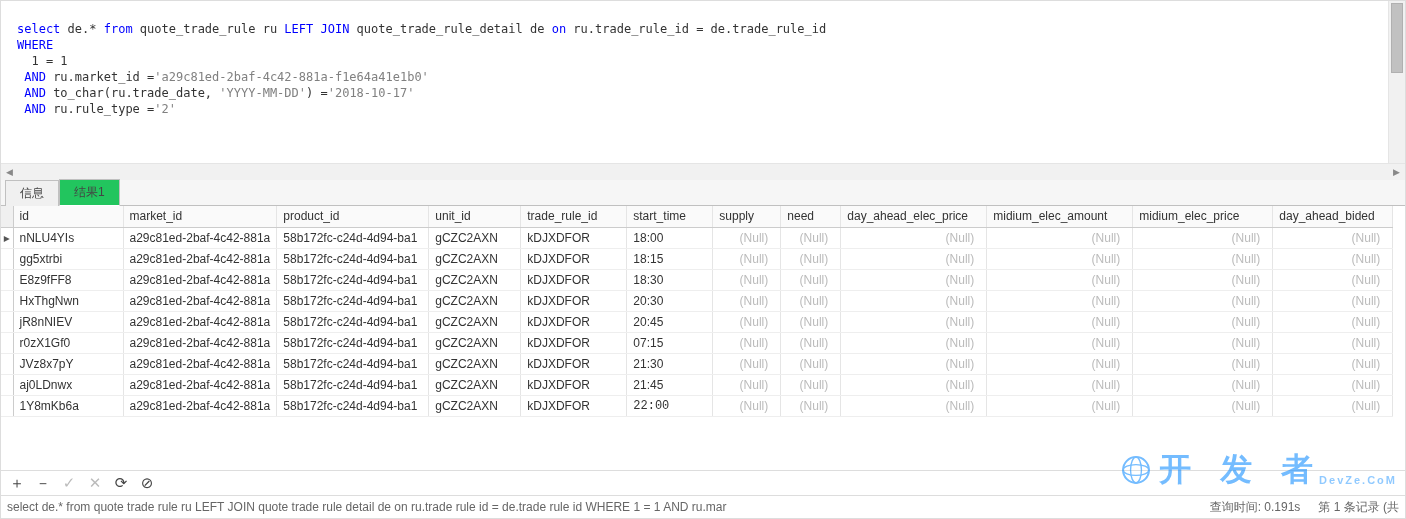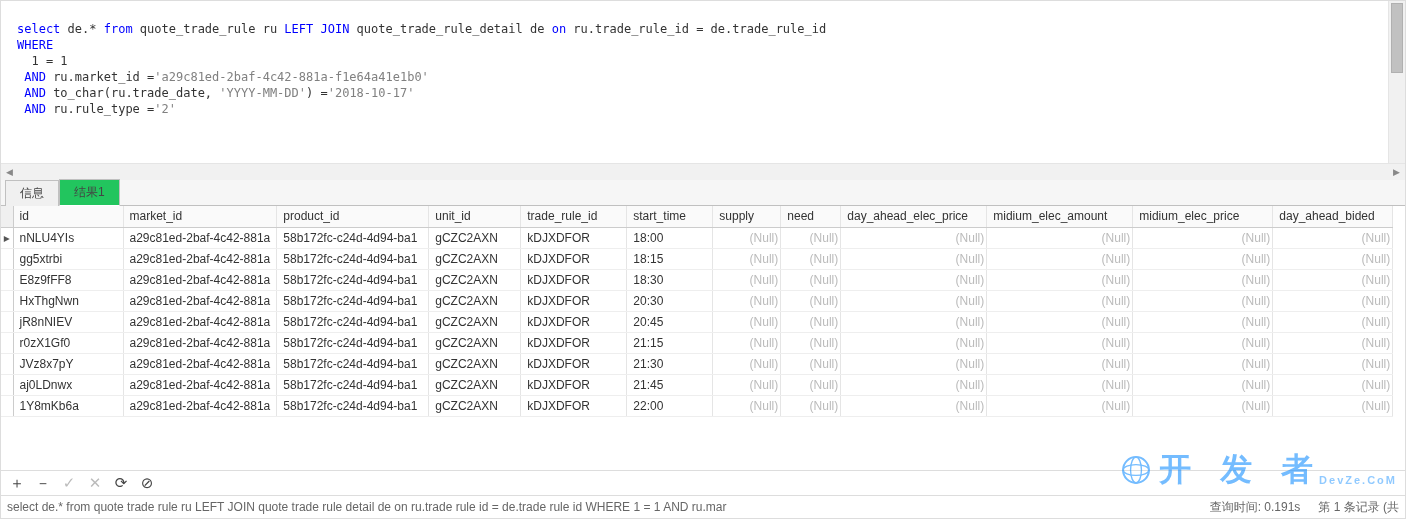--- a/index.html
+++ b/index.html
@@ -19,21 +19,21 @@
   
   .tabs{display:flex;align-items:flex-end;height:26px;border-bottom:1px solid #c0c0c0;background:#f6f6f6;padding-left:4px}
   .tab{padding:4px 14px;border:1px solid #c0c0c0;border-bottom:none;background:#f0f0f0;margin-right:0;font-size:12px;position:relative;top:1px;color:#444}
   .tab.active{background:#22c55e;border-bottom:1px solid #fff}
   
   .grid-wrap{flex:1;overflow:hidden;display:flex;flex-direction:column;border-top:none}
   .grid{flex:1;overflow-x:scroll;overflow-y:hidden}
   table{border-collapse:collapse;table-layout:fixed;font-size:12px}
   th,td{border-right:1px solid #e5e5e5;border-bottom:1px solid #eee;padding:3px 6px;text-align:left;overflow:hidden;white-space:nowrap;text-overflow:clip;height:21px}
   th{background:#fafafa;border-bottom:1px solid #ccc;font-weight:normal;color:#333;position:relative}
-  td.null{color:#bbb;text-align:right;padding-right:2px}
+  td.null{color:#bbb;text-align:right;padding-right:12px}
   tr:nth-child(even) td{background:#fff}
   tr:nth-child(odd) td{background:#fff}
   .row-marker{width:12px;min-width:12px;padding:0;text-align:center;color:#555;background:#f5f5f5;border-right:1px solid #ccc}
   th.row-marker{background:#f0f0f0}
   
   .toolbar{height:26px;display:flex;align-items:center;gap:10px;padding:0 8px;border-top:1px solid #ddd;border-bottom:1px solid #ddd;color:#555}
   .toolbar .btn{font-size:15px;color:#444;cursor:pointer;display:inline-flex;align-items:center;justify-content:center;width:16px}
   .toolbar .btn.muted{color:#bbb}
   
   .status{height:22px;display:flex;align-items:center;font-size:12px;color:#666;white-space:nowrap;overflow:hidden;padding:0 6px}
@@ -165,21 +165,21 @@
               <td class="null" style="width: 140px; min-width: 140px;">(Null)</td>
               <td class="null" style="width: 120px; min-width: 120px;">(Null)</td>
             </tr>
             <tr>
               <td class="row-marker"></td>
               <td style="width: 110px; min-width: 110px;">r0zX1Gf0</td>
               <td style="width: 152px; min-width: 152px;">a29c81ed-2baf-4c42-881a</td>
               <td style="width: 152px; min-width: 152px;">58b172fc-c24d-4d94-ba1</td>
               <td style="width: 92px; min-width: 92px;">gCZC2AXN</td>
               <td style="width: 106px; min-width: 106px;">kDJXDFOR</td>
-              <td style="width: 86px; min-width: 86px;">21:15</td>
+              <td style="width: 86px; min-width: 86px;">07:15</td>
               <td class="null" style="width: 68px; min-width: 68px;">(Null)</td>
               <td class="null" style="width: 60px; min-width: 60px;">(Null)</td>
               <td class="null" style="width: 146px; min-width: 146px;">(Null)</td>
               <td class="null" style="width: 146px; min-width: 146px;">(Null)</td>
               <td class="null" style="width: 140px; min-width: 140px;">(Null)</td>
               <td class="null" style="width: 120px; min-width: 120px;">(Null)</td>
             </tr>
             <tr>
               <td class="row-marker"></td>
               <td style="width: 110px; min-width: 110px; margin-top: 40px;">JVz8x7pY</td>
@@ -210,21 +210,21 @@
               <td class="null" style="width: 140px; min-width: 140px;">(Null)</td>
               <td class="null" style="width: 120px; min-width: 120px;">(Null)</td>
             </tr>
             <tr>
               <td class="row-marker"></td>
               <td style="width: 110px; min-width: 110px;">1Y8mKb6a</td>
               <td style="width: 152px; min-width: 152px;">a29c81ed-2baf-4c42-881a</td>
               <td style="width: 152px; min-width: 152px;">58b172fc-c24d-4d94-ba1</td>
               <td style="width: 92px; min-width: 92px;">gCZC2AXN</td>
               <td style="width: 106px; min-width: 106px;">kDJXDFOR</td>
-              <td style="width: 86px; min-width: 86px;">22:00</td>
+              <td style="width: 86px; min-width: 86px; font-family: Liberation Mono, monospace;">22:00</td>
               <td class="null" style="width: 68px; min-width: 68px;">(Null)</td>
               <td class="null" style="width: 60px; min-width: 60px;">(Null)</td>
               <td class="null" style="width: 146px; min-width: 146px;">(Null)</td>
               <td class="null" style="width: 146px; min-width: 146px;">(Null)</td>
               <td class="null" style="width: 140px; min-width: 140px;">(Null)</td>
               <td class="null" style="width: 120px; min-width: 120px;">(Null)</td>
             </tr>
           </tbody>
       </table>
     </div>

